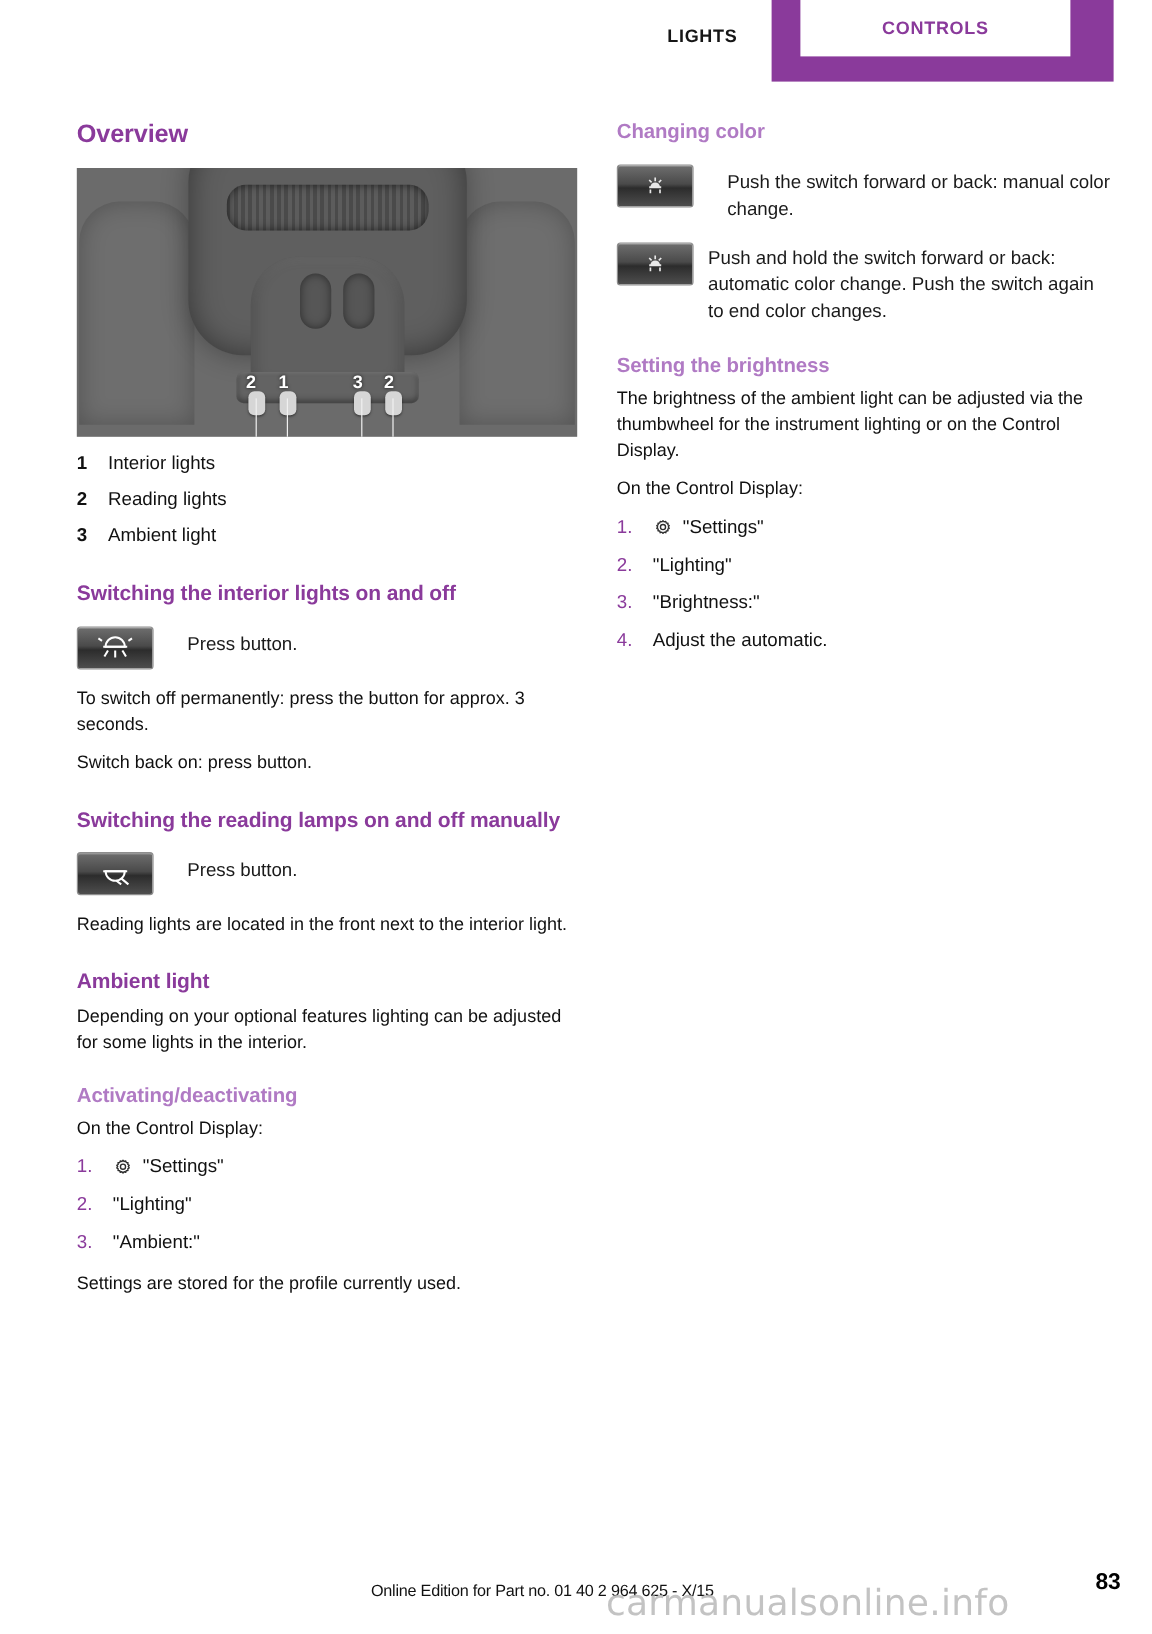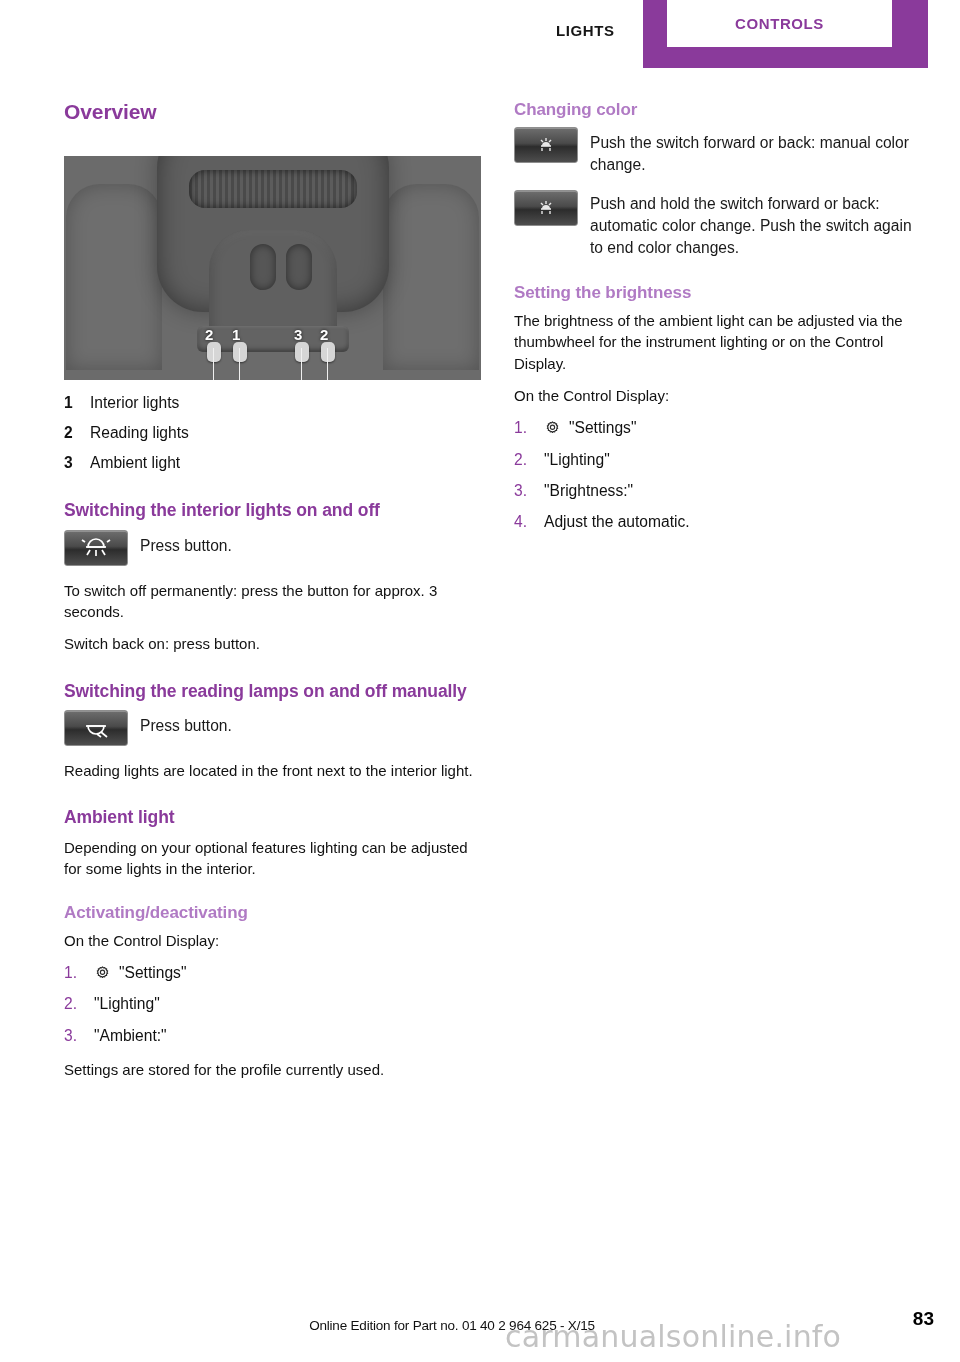--- a/index.html
+++ b/index.html
@@ -64,21 +64,21 @@
     width: 420px;
   }
   .col-left  { left: 64px; width: 418px; }
   .col-right { left: 514px; width: 412px; }
 
   
   h1.h-main {
     font-size: 21px;
     font-weight: bold;
     color: #8a3a9b;
-    margin: 0 0 32px 0;
+    margin: 0 0 16px 0;
     letter-spacing: -0.1px;
   }
   h2.h-sec {
     font-size: 17.5px;
     font-weight: bold;
     color: #8a3a9b;
     margin: 26px 0 8px 0;
     line-height: 1.22;
     letter-spacing: -0.1px;
   }
@@ -211,21 +211,22 @@
     font-weight: bold;
     color: #111;
     flex: 0 0 26px;
   }
   .legend-label { color: #111; }
 
   
   .icon-row {
     display: flex;
     align-items: flex-start;
-    margin: 6px 0 14px 0;
+    margin: 16px 0 14px 0;
+    gap: 16px;
   }
   .icon-btn {
     flex: 0 0 auto;
     width: 62px;
     height: 34px;
     border-radius: 3px;
     background: linear-gradient(180deg,#6e6e6e 0%,#4a4a4a 45%,#2c2c2c 55%,#4e4e4e 100%);
     border: 1px solid #8e8e8e;
     box-shadow: inset 0 1px 0 rgba(255,255,255,.25);
     display: flex;

